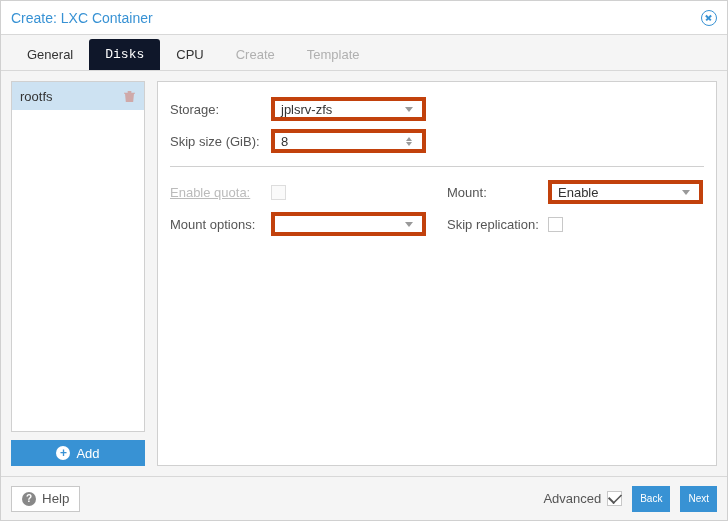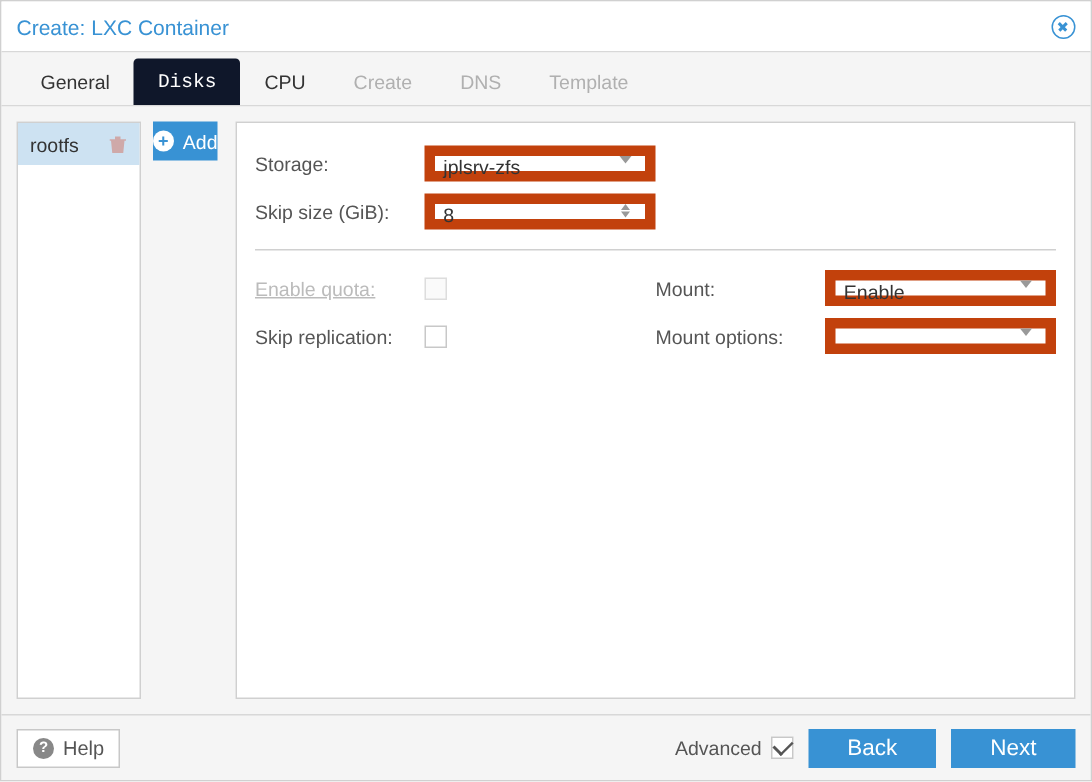--- a/index.html
+++ b/index.html
@@ -66,21 +66,21 @@
     flex: 1;
     display: flex;
     gap: 12px;
     padding: 10px;
     background: #f5f5f5;
   }
 
   .sidebar {
     width: 134px;
     display: flex;
-    flex-direction: row;
+    flex-direction: column;
     gap: 8px;
     border-radius: 12px;
   }
   .disklist {
     flex: 1;
     background: #fff;
     border: 1px solid #d0d0d0;
   }
   .diskitem {
     display: flex;
@@ -123,32 +123,32 @@
   .row {
     display: flex;
     align-items: center;
     gap: 20px;
     height: 30px;
     margin-bottom: 2px;
   }
   .col {
     display: flex;
     align-items: center;
-    gap: 18px;
+    gap: 6px;
     width: 50%;
   }
   .lbl { width: 95px; color: #555; }
   .lbl.disabled { color: #bbb; text-decoration: underline; }
   .field {
     width: 155px;
     height: 24px;
-    border: 7px solid #c2410c;
-    background: #fff;
-    display: flex;
-    align-items: flex-start;
+    border: 4px solid #c2410c;
+    background: #fff;
+    display: flex;
+    align-items: center;
     padding: 0 6px;
     position: relative;
   }
   .field .value { flex: 1; color: #333; }
   .field .caret {
     width: 14px;
     display: flex; flex-direction: column; align-items: center; justify-content: center;
     color: #888; font-size: 9px; line-height: 1;
   }
   .field .caret.single::after {
@@ -204,44 +204,43 @@
   }
   .helpbtn .q {
     width:14px;height:14px;border-radius:50%;
     background:#888;color:#fff;
     display:flex;align-items:center;justify-content:center;
     font-size:10px;font-weight:bold;
   }
   .advanced { display:flex; align-items:center; gap:6px; color:#555; }
   .primarybtn {
     height: 26px;
-    padding: 0 26px;
+    padding: 0 8px;
     background: #3892d4;
     color: #fff;
     border: none;
     cursor: pointer;
-    font-size: 15px;
+    font-size: 10px;
   }
 </style>
 </head>
 <body>
 
 <div class="window">
 
   <div class="titlebar">
     <span class="title">Create: LXC Container</span>
     <span class="close"></span>
   </div>
 
   <div class="tabbar">
     <div class="tab">General</div>
     <div class="tab active">Disks</div>
     <div class="tab">CPU</div>
     <div class="tab disabled">Create</div>
-    <div class="tab disabled">DNS</div>
     <div class="tab disabled">Template</div>
   </div>
 
   <div class="body">
 
     <div class="sidebar">
       <div class="disklist">
         <div class="diskitem">
           <span>rootfs</span>
           <span class="trash">
@@ -295,29 +294,29 @@
           <span class="lbl">Mount:</span>
           <div class="field">
             <span class="value">Enable</span>
             <span class="caret single"></span>
           </div>
         </div>
       </div>
 
       <div class="row">
         <div class="col">
-          <span class="lbl">Skip replication:</span>
-          <span class="checkbox"></span>
-        </div>
-        <div class="col">
           <span class="lbl">Mount options:</span>
           <div class="field">
             <span class="value"></span>
             <span class="caret single"></span>
           </div>
+        </div>
+        <div class="col">
+          <span class="lbl">Skip replication:</span>
+          <span class="checkbox"></span>
         </div>
       </div>
 
     </div>
   </div>
 
   <div class="footer">
     <button class="helpbtn">
       <span class="q">?</span>
       <span>Help</span>

